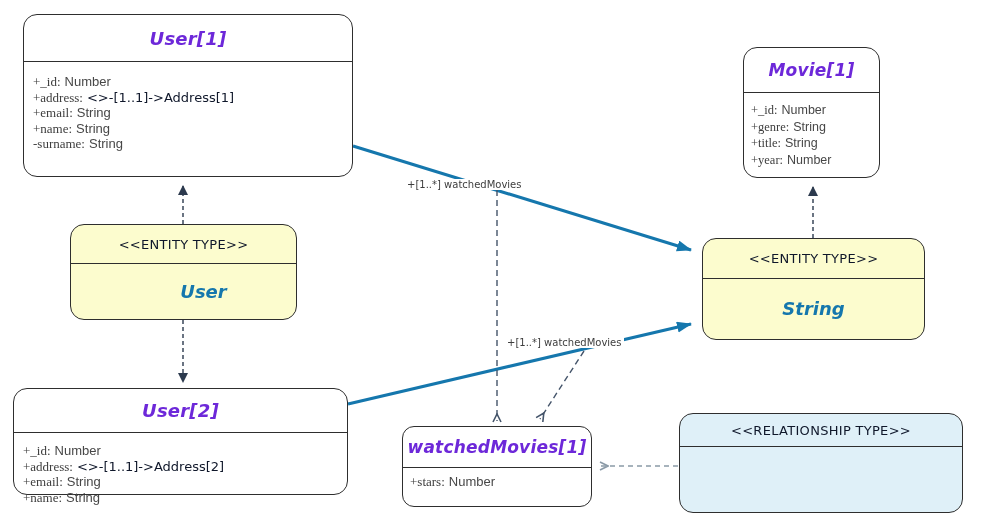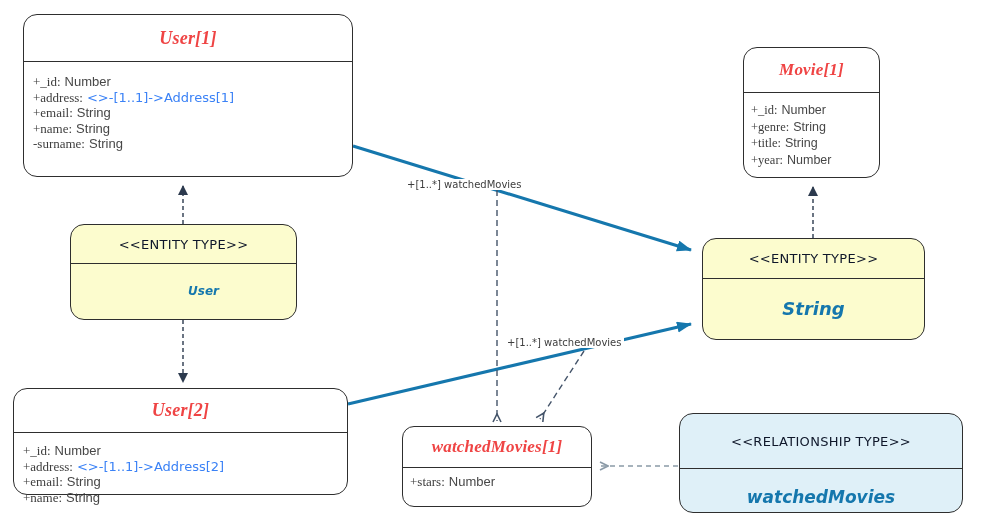--- a/index.html
+++ b/index.html
@@ -14,58 +14,58 @@
   .dashG{stroke:#8b9aa7;stroke-width:1.4;stroke-dasharray:5 4;fill:none;}
 
   .node{
     position:absolute;z-index:2;box-sizing:border-box;background:#ffffff;
     border:1.4px solid #2e2e2e;border-radius:14px;
   }
   .node .hd{
     display:flex;align-items:center;justify-content:center;
     border-bottom:1.1px solid #2e2e2e;box-sizing:border-box;
   }
-  .ititle{color:#ef4444;font-style:italic;font-weight:bold;letter-spacing:.2px;font-family:Liberation Serif, serif;}
+  .ititle{color:#6d28d9;font-style:italic;font-weight:bold;letter-spacing:.2px;}
   .stereo{color:#0f172a;font-size:13px;letter-spacing:.3px;}
   .ename{
     display:flex;align-items:center;justify-content:center;
     color:#1577ad;font-style:italic;font-weight:bold;
   }
   .attrs{color:#3d3d3d;font-size:13px;line-height:15.6px;white-space:nowrap;}
   .an{font-family:Liberation Serif, serif;}
   .at{font-family:"Liberation Sans",sans-serif;color:#474747;margin-left:4px;}
-  .at.ref{font-family:"DejaVu Sans",sans-serif;color:#3b82f6;}
+  .at.ref{font-family:"DejaVu Sans",sans-serif;color:#0f172a;}
 
   
   #n-user1{left:23px;top:14px;width:330px;height:163px;}
   #n-user1 .hd{height:47px;font-size:18px;}
   #n-user1 .attrs{padding:12px 6px 0 9px;}
 
   #n-movie1{left:743px;top:47px;width:137px;height:131px;}
   #n-movie1 .hd{height:45px;font-size:17px;}
   #n-movie1 .attrs{padding:9px 4px 0 7px;font-size:12.5px;}
 
   #n-user-entity{left:70px;top:224px;width:227px;height:96px;background:#fcfcce;}
   #n-user-entity .hd{height:39px;}
-  #n-user-entity .ename{height:54px;font-size:12px;margin-left:40px;}
+  #n-user-entity .ename{height:54px;font-size:18px;margin-left:40px;}
 
   #n-movie-entity{left:702px;top:238px;width:223px;height:102px;background:#fcfcce;}
   #n-movie-entity .hd{height:40px;}
   #n-movie-entity .ename{height:58px;font-size:18px;}
 
   #n-user2{left:13px;top:388px;width:335px;height:107px;}
   #n-user2 .hd{height:44px;font-size:18px;}
   #n-user2 .attrs{padding:10px 6px 0 9px;}
 
   #n-wm1{left:402px;top:426px;width:190px;height:81px;border-radius:12px;}
   #n-wm1 .hd{height:41px;font-size:17px;}
   #n-wm1 .attrs{padding:6px 4px 0 7px;}
 
   #n-wm-rel{left:679px;top:413px;width:284px;height:100px;background:#dff0f8;}
-  #n-wm-rel .hd{height:55px;}
+  #n-wm-rel .hd{height:33px;}
   #n-wm-rel .ename{height:56px;font-size:17px;}
 
   .edge-label{
     position:absolute;z-index:3;background:#ffffff;padding:0 3px;
     font-size:10px;color:#3d3d3d;white-space:nowrap;
   }
   #lbl1{left:404px;top:179px;}
   #lbl2{left:504px;top:337px;}
 </style>
 </head>
@@ -159,19 +159,18 @@
     </div>
     <div class="attrs">
       <div><span class="an">+stars:</span><span class="at">Number</span></div>
     </div>
   </div>
 
   <div class="node" id="n-wm-rel">
     <div class="hd">
       <span class="stereo">&lt;&lt;RELATIONSHIP TYPE&gt;&gt;</span>
     </div>
-    <div class="ename">watchedMovies</div>
   </div>
 
   <div class="edge-label" id="lbl1">+[1..*] watchedMovies</div>
   <div class="edge-label" id="lbl2">+[1..*] watchedMovies</div>
 
 </div>
 
 </body></html>

